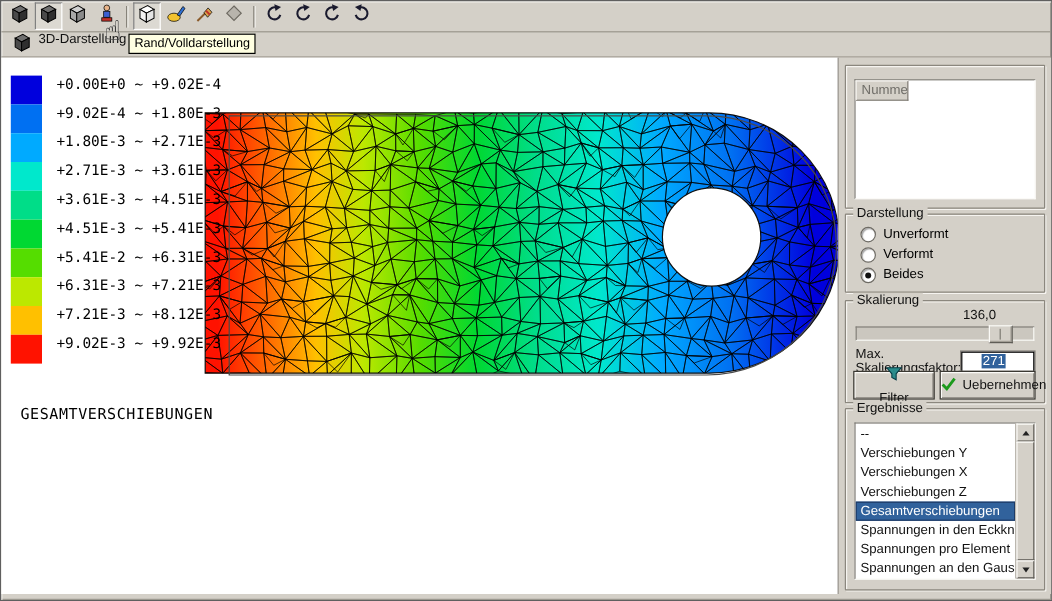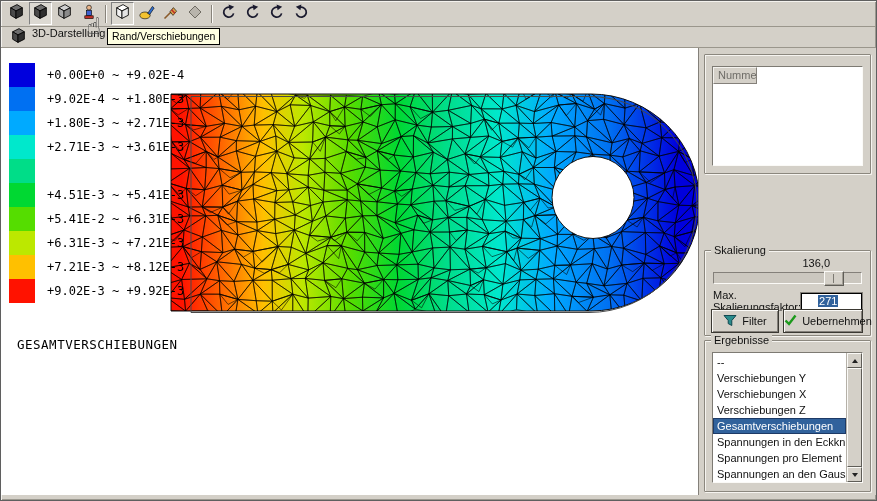--- a/index.html
+++ b/index.html
@@ -20,21 +20,21 @@
   .hand{position:absolute;left:86px;top:12px;font-size:23px;color:#000;z-index:50;
         font-family:"DejaVu Sans",sans-serif;text-shadow:0 0 1px #fff;}
   .tooltip{position:absolute;left:106px;top:27px;z-index:49;background:var(--tipbg);
            border:1px solid #000;font-size:10.5px;padding:1px 4px 2px 4px;color:#000;white-space:nowrap;}
   
   .main{display:flex;height:447px;}
   .canvas{position:relative;width:698px;background:#fff;border-right:1px solid #84807a;box-sizing:border-box;
           overflow:hidden;}
   .canvas svg{position:absolute;left:0;top:0;}
   .legend{position:absolute;left:8px;top:15px;z-index:5;}
-  .legend-row{display:flex;align-items:center;height:24px;}
+  .legend-row{display:flex;height:24px;}
   .legend-swatch{width:26px;height:24px;}
   .legend-label{margin-left:12px;font-family:"DejaVu Sans Mono",monospace;font-size:12px;color:#000;white-space:pre;}
   .legend-caption{position:absolute;left:16px;top:289px;font-family:"DejaVu Sans Mono",monospace;
                   font-size:12.5px;color:#000;z-index:5;letter-spacing:.5px;}
   
   .panel{position:relative;flex:1;background:#d4d0c8;font-size:11px;}
   .group{position:absolute;left:5px;right:5px;border:1px solid #8b877e;border-radius:1px;
          box-shadow:1px 1px 0 #f6f4f0, inset 1px 1px 0 #f6f4f0;}
   .group-title{position:absolute;top:-7px;left:6px;background:#d4d0c8;padding:0 3px;color:#111;}
   .group-title.disabled{color:#82807a;margin-top:20px;}
@@ -59,21 +59,21 @@
                 border:1px solid;border-color:#fbfaf7 #5f5d57 #5f5d57 #fbfaf7;box-shadow:inset -1px -1px 0 #a39f96;}
   .slider-thumb::after{content:"";position:absolute;left:8px;top:2px;bottom:2px;border-left:1px solid #7d7a73;}
   .factor-row{position:absolute;left:8px;right:8px;top:41px;height:18px;display:flex;align-items:center;}
   .factor-label{flex:1;color:#111;}
   .factor-input{width:44px;height:15px;background:#fff;border:1px solid #000;box-shadow:0 0 0 1px #84807a;
                 display:flex;align-items:center;padding-left:16px;}
   .factor-input .sel{background:var(--sel);color:#fff;padding:0 1px;font-size:11px;}
   .btn{position:absolute;top:58px;height:22px;background:#d4d0c8;border:1px solid #3a3832;
        box-shadow:inset 1px 1px 0 #fbfaf7, inset -1px -1px 0 #84807a;
        display:flex;align-items:center;justify-content:center;gap:5px;font-size:11px;color:#111;cursor:default;}
-  .btn-filter{left:6px;width:66px;}
+  .btn-filter{left:6px;width:66px;flex-direction:column;}
   .btn-apply{left:78px;right:7px;padding-left:10px;}
   
   .listbox{position:absolute;left:7px;right:7px;top:11px;bottom:8px;background:#fff;
            border:1px solid;border-color:#7d7a73 #fbfaf7 #fbfaf7 #7d7a73;display:flex;}
   .list-items{flex:1;overflow:hidden;padding-top:1px;}
   .list-item{height:16px;line-height:16px;padding-left:4px;color:#111;white-space:nowrap;cursor:default;}
   .list-item.selected{background:var(--sel);color:#fff;outline:1px solid #1d3a66;outline-offset:-1px;}
   .vscroll{width:15px;background:#cbc7bf;display:flex;flex-direction:column;border-left:1px solid #b5b1a8;}
   .varrow{height:15px;background:#d4d0c8;border:1px solid;border-color:#fbfaf7 #5f5d57 #5f5d57 #fbfaf7;
           box-sizing:border-box;display:flex;align-items:center;justify-content:center;}
@@ -187,21 +187,21 @@
               <polygon points="2.5,4.5 8.5,1.5 13.5,4.5 7.5,7.5" fill="#6e6e6e"></polygon>
               <polygon points="2.5,4.5 7.5,7.5 7.5,14.5 2.5,11.5" fill="#4a4a4a"></polygon>
               <polygon points="7.5,7.5 13.5,4.5 13.5,11.5 7.5,14.5" fill="#2f2f2f"></polygon>
             </g>
           </svg></span>
       <span>3D-Darstellung</span>
     </div>
   </div>
 
   <div class="hand">☝</div>
-  <div class="tooltip">Rand/Verschiebungen</div>
+  <div class="tooltip">Rand/Volldarstellung</div>
 
   <div class="main">
     <div class="canvas">
       <svg id="mesh-svg" width="698" height="447" viewBox="0 47 698 447" xmlns="http://www.w3.org/2000/svg">
         <defs>
           <linearGradient id="rainbow" gradientUnits="userSpaceOnUse" x1="170" y1="0" x2="698" y2="0">
               <stop offset="0.02" stop-color="#ff1200"></stop>
               <stop offset="0.1" stop-color="#ff6a00"></stop>
               <stop offset="0.175" stop-color="#ffc000"></stop>
               <stop offset="0.25" stop-color="#bce800"></stop>
@@ -1186,20 +1186,21 @@
           <div class="legend-row">
             <div class="legend-swatch" style="background: rgb(0, 170, 255);"></div>
             <div class="legend-label">+1.80E-3 ~ +2.71E-3</div>
           </div>
           <div class="legend-row">
             <div class="legend-swatch" style="background: rgb(0, 232, 204);"></div>
             <div class="legend-label">+2.71E-3 ~ +3.61E-3</div>
           </div>
           <div class="legend-row">
             <div class="legend-swatch" style="background: rgb(0, 221, 136);"></div>
+            <div class="legend-label">+3.61E-3 ~ +4.51E-3</div>
           </div>
           <div class="legend-row">
             <div class="legend-swatch" style="background: rgb(0, 216, 50);"></div>
             <div class="legend-label">+4.51E-3 ~ +5.41E-3</div>
           </div>
           <div class="legend-row">
             <div class="legend-swatch" style="background: rgb(85, 221, 0);"></div>
             <div class="legend-label">+5.41E-2 ~ +6.31E-3</div>
           </div>
           <div class="legend-row">
@@ -1223,20 +1224,35 @@
       <div class="group" style="top:6px;height:118px;">
         <span class="group-title disabled">Auswahl Inkrement</span>
         <div class="inc-table">
           <div class="inc-header">
             <div class="inc-col c0">Nummer</div>
           </div>
           <div></div>
         </div>
       </div>
 
+      <div class="group" style="top:130px;height:64px;">
+        <span class="group-title">Darstellung</span>
+        <label class="radio-row" style="top:9px;">
+          <span class="radio" id="radio-0"></span>
+          <span>Unverformt</span>
+        </label>
+        <label class="radio-row" style="top:26px;">
+          <span class="radio" id="radio-1"></span>
+          <span>Verformt</span>
+        </label>
+        <label class="radio-row" style="top:43px;">
+          <span class="radio checked" id="radio-2"></span>
+          <span>Beides</span>
+        </label>
+      </div>
 
       <div class="group" style="top:202px;height:84px;">
         <span class="group-title">Skalierung</span>
         <span class="slider-value">136,0</span>
         <div class="slider-track">
           <div class="slider-thumb"></div>
         </div>
         <div class="factor-row">
           <span class="factor-label">Max. Skalierungsfaktor:</span>
           <div class="factor-input">

